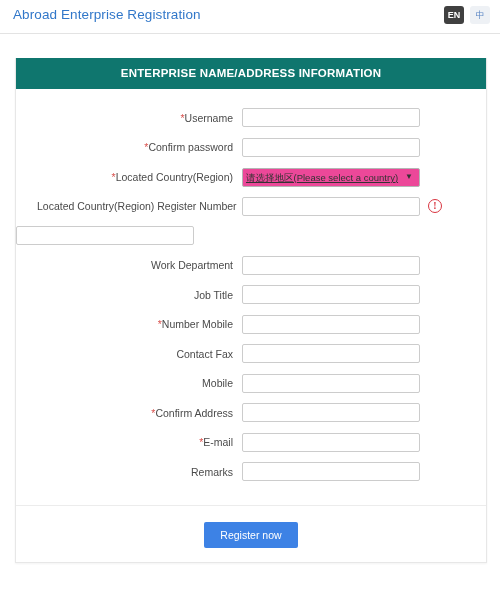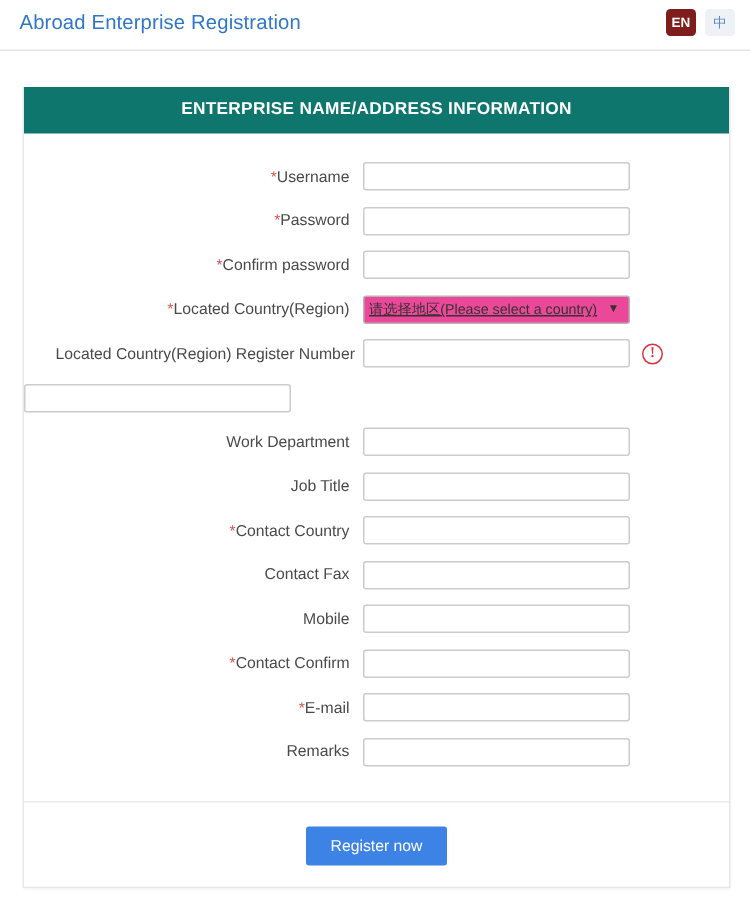--- a/index.html
+++ b/index.html
@@ -37,21 +37,21 @@
     border-radius: 3px;
     display: flex;
     align-items: center;
     justify-content: center;
     font-size: 9px;
     line-height: 1;
     cursor: pointer;
     user-select: none;
   }
   .lang-btn.active {
-    background: #7f1d1d;
+    background: #404040;
     color: #ffffff;
     font-weight: bold;
   }
   .lang-btn.inactive {
     background: #eef1f5;
     color: #5a86c4;
   }
 
   
   .card {
@@ -184,26 +184,20 @@
   <div class="card-header">ENTERPRISE NAME/ADDRESS INFORMATION</div>
 
   <div class="card-body" id="form-body">
       <div class="form-row">
         <div class="form-label"><span class="req">*</span><span>Username</span></div>
         <div class="field-wrap">
           <input type="text" class="form-input" value="" style="">
         </div>
       </div>
       <div class="form-row">
-        <div class="form-label"><span class="req">*</span><span>Password</span></div>
-        <div class="field-wrap">
-          <input type="text" class="form-input" value="" style="">
-        </div>
-      </div>
-      <div class="form-row">
         <div class="form-label"><span class="req">*</span><span>Confirm password</span></div>
         <div class="field-wrap">
           <input type="text" class="form-input" value="" style="">
         </div>
       </div>
       <div class="form-row">
         <div class="form-label"><span class="req">*</span><span>Located Country(Region)</span></div>
         <div class="field-wrap">
           <span class="select-holder"><select class="form-select"><option>请选择地区(Please select a country)</option></select><span class="select-caret">▼</span></span>
         </div>
@@ -226,39 +220,39 @@
           <input type="text" class="form-input" value="" style="">
         </div>
       </div>
       <div class="form-row">
         <div class="form-label"><span>Job Title</span></div>
         <div class="field-wrap">
           <input type="text" class="form-input" value="" style="">
         </div>
       </div>
       <div class="form-row">
-        <div class="form-label"><span class="req">*</span><span>Contact Country</span></div>
+        <div class="form-label"><span class="req">*</span><span>Number Mobile</span></div>
         <div class="field-wrap">
           <input type="text" class="form-input" value="" style="">
         </div>
       </div>
       <div class="form-row">
         <div class="form-label"><span>Contact Fax</span></div>
         <div class="field-wrap">
           <input type="text" class="form-input" value="" style="">
         </div>
       </div>
       <div class="form-row">
         <div class="form-label"><span>Mobile</span></div>
         <div class="field-wrap">
           <input type="text" class="form-input" value="" style="">
         </div>
       </div>
       <div class="form-row">
-        <div class="form-label"><span class="req">*</span><span>Contact Confirm</span></div>
+        <div class="form-label"><span class="req">*</span><span>Confirm Address</span></div>
         <div class="field-wrap">
           <input type="text" class="form-input" value="" style="">
         </div>
       </div>
       <div class="form-row">
         <div class="form-label"><span class="req">*</span><span>E-mail</span></div>
         <div class="field-wrap">
           <input type="text" class="form-input" value="" style="">
         </div>
       </div>

